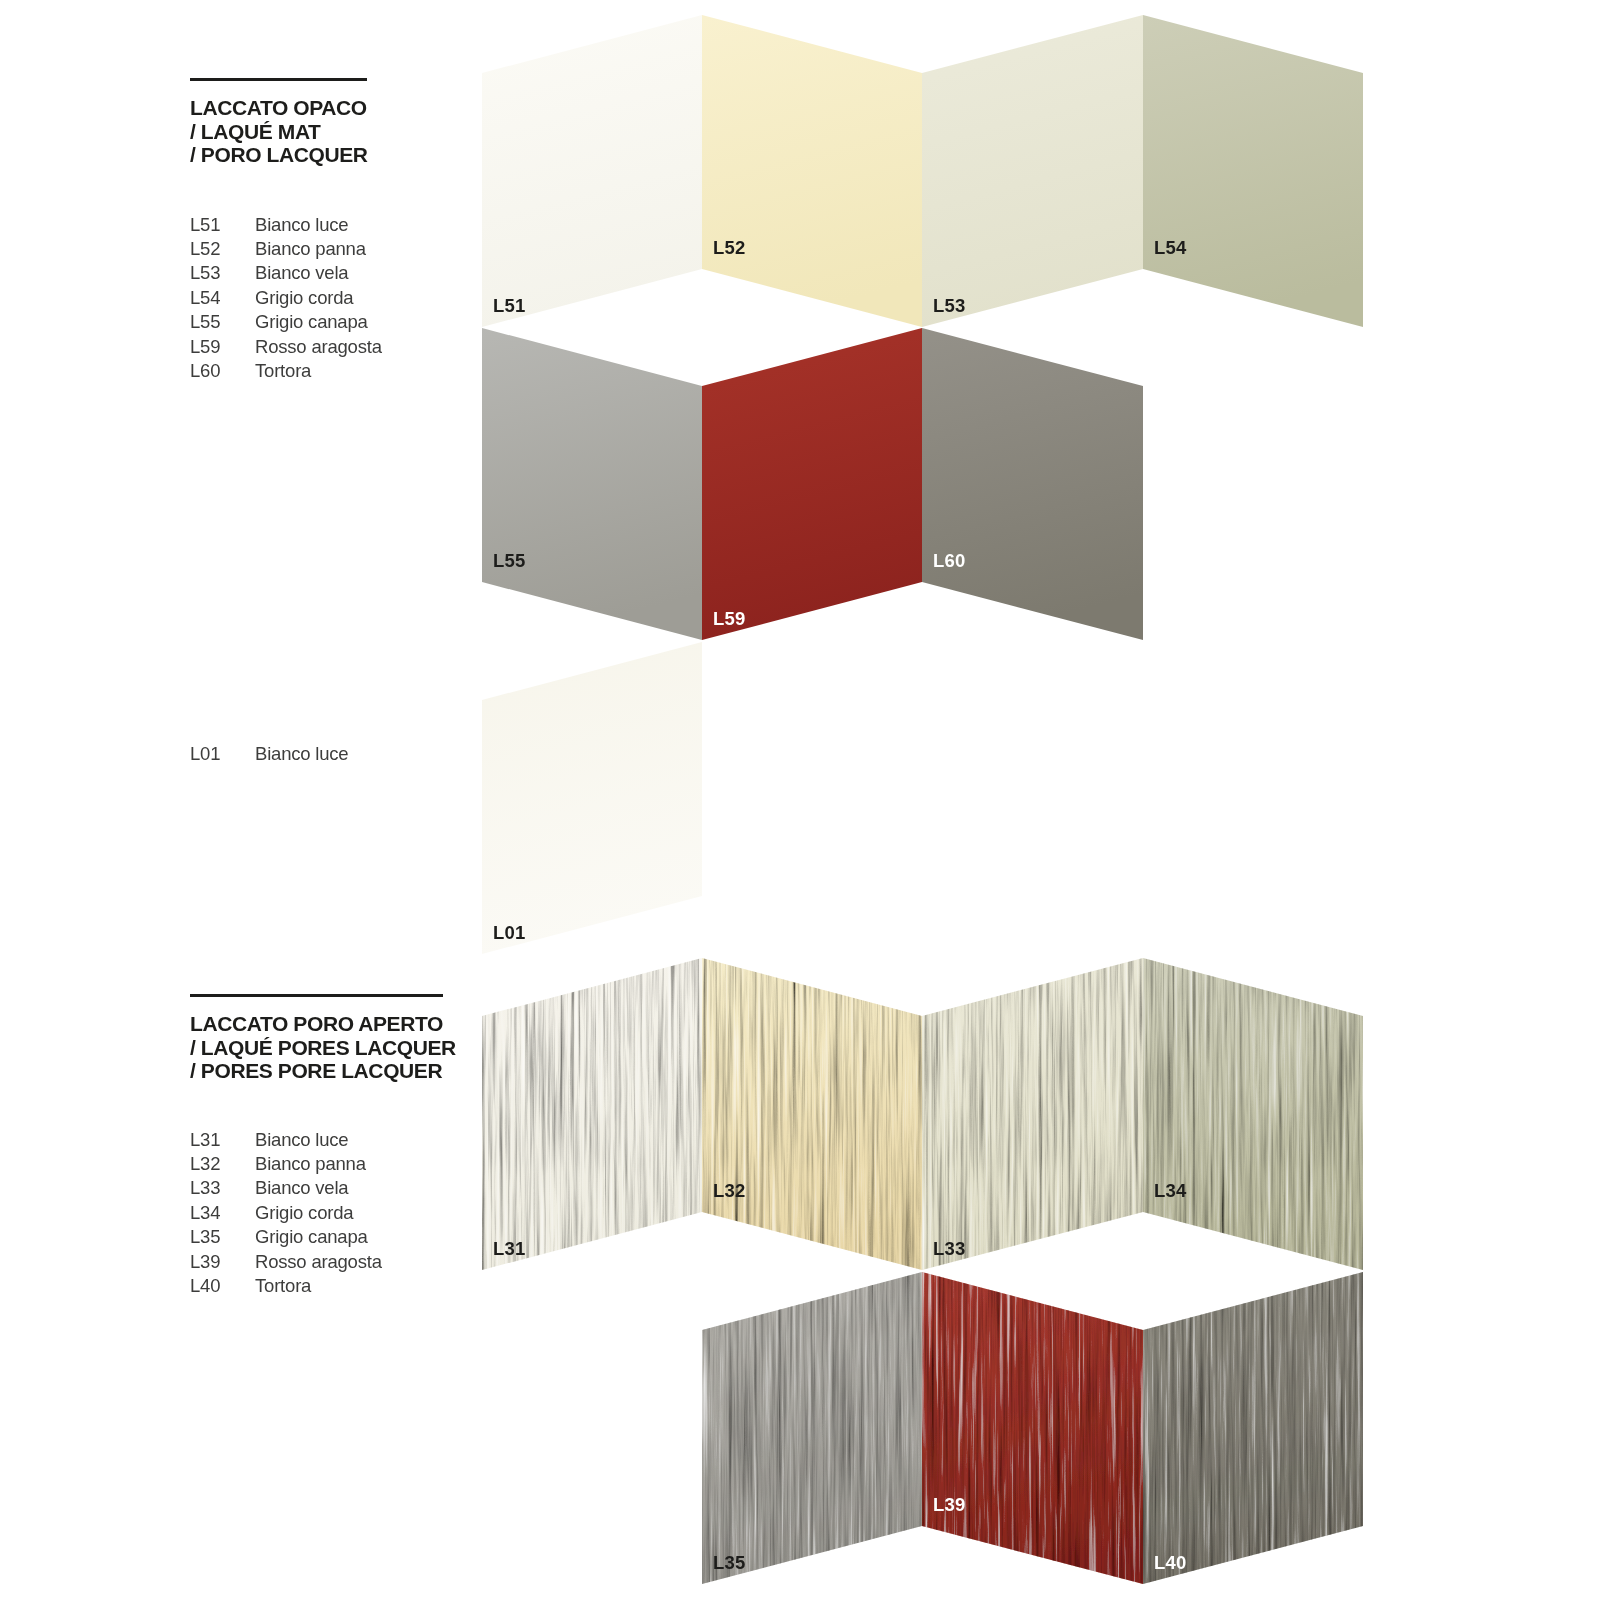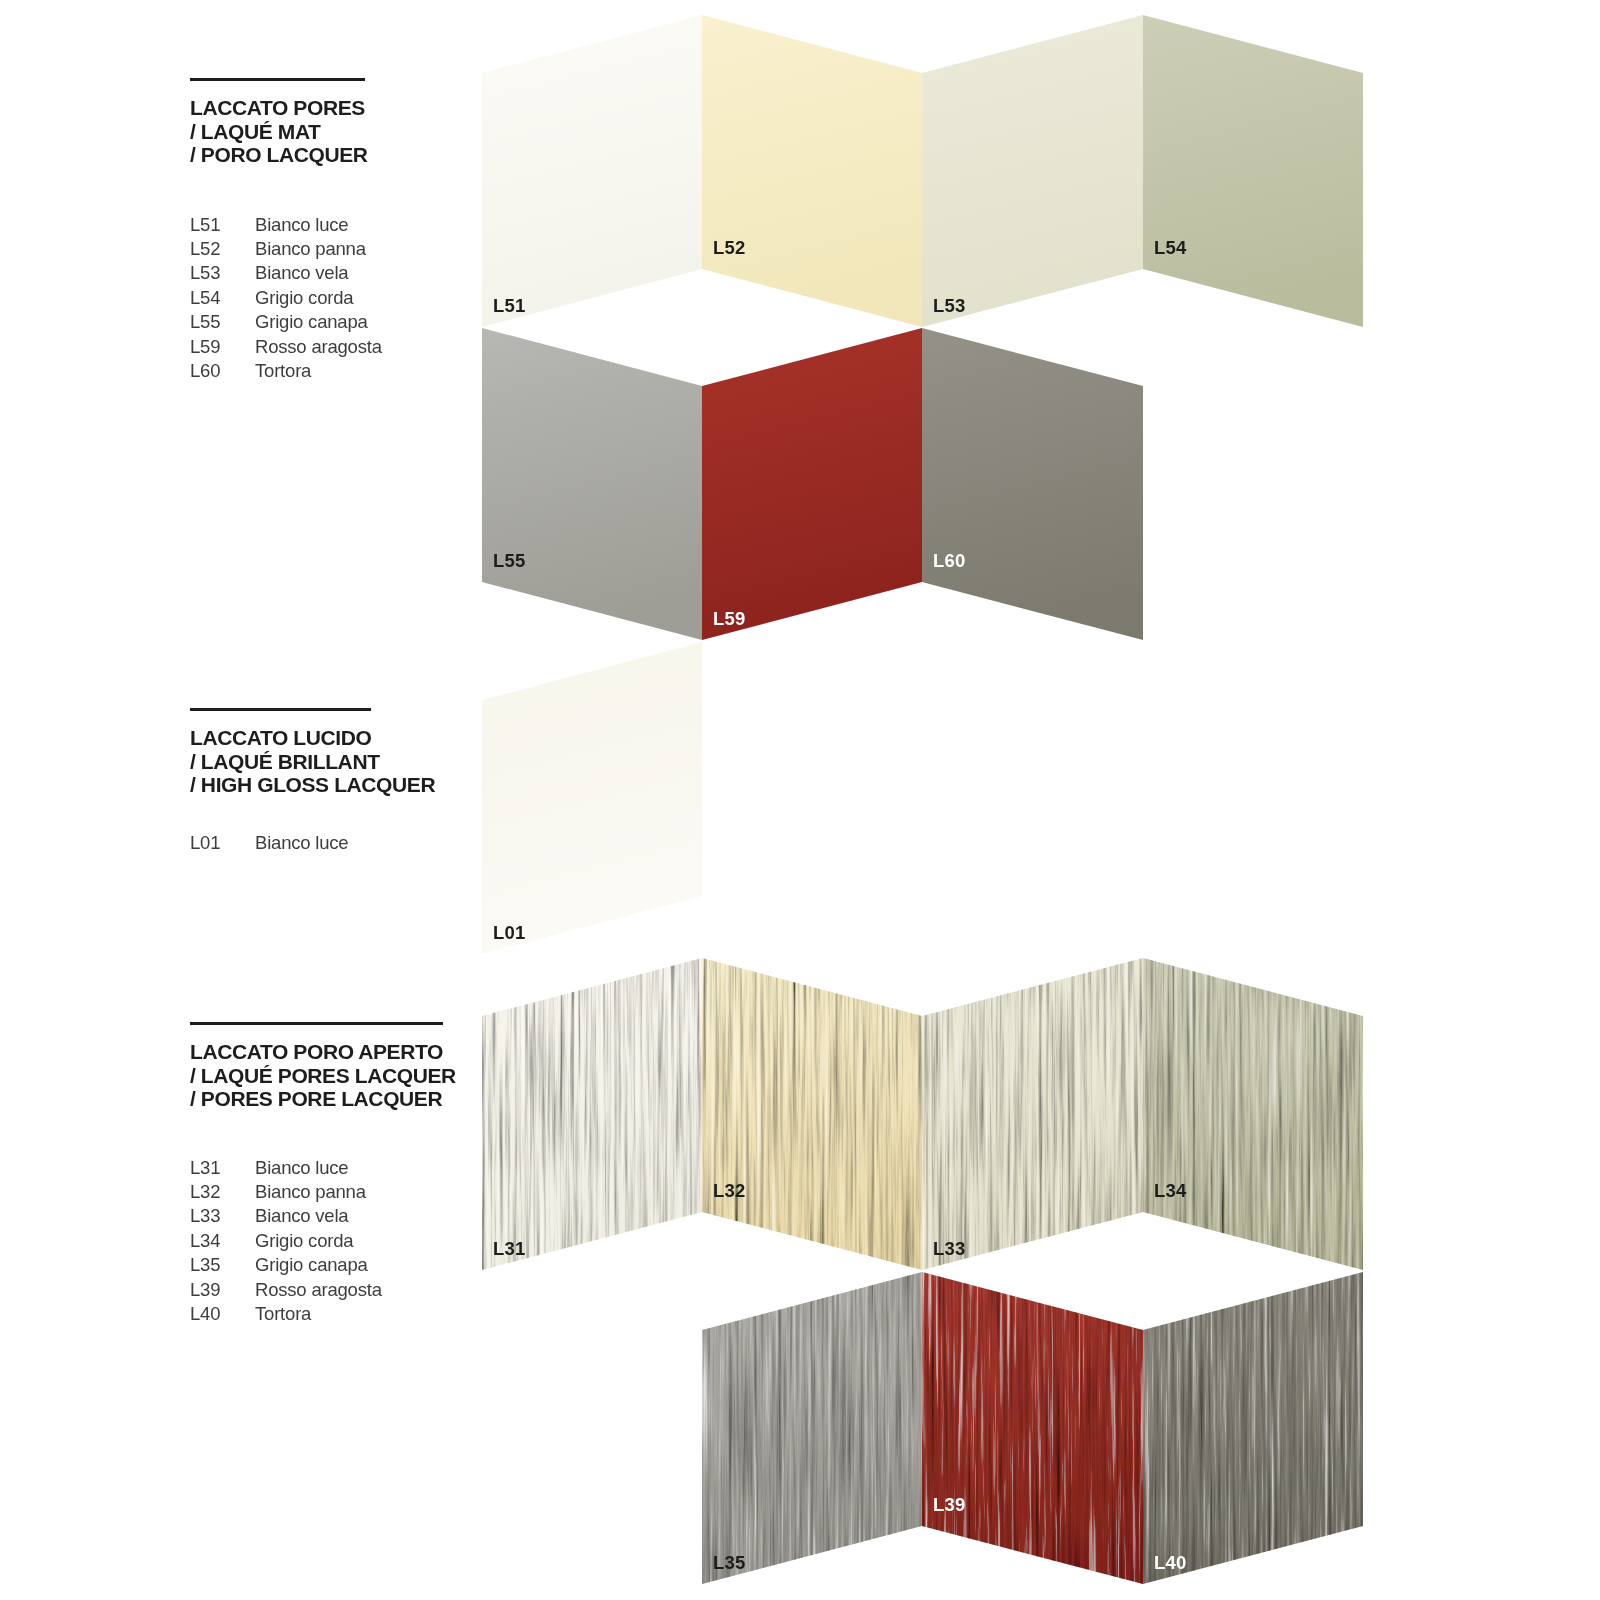--- a/index.html
+++ b/index.html
@@ -2,21 +2,21 @@
 <html><head>
 <meta charset="utf-8">
 <style>
   html,body{margin:0;padding:0;background:#ffffff;}
   .page{position:relative;width:1600px;height:1600px;background:#ffffff;overflow:hidden;
         font-family:"Liberation Sans",sans-serif;}
   #swatch-canvas{position:absolute;left:0;top:0;}
   .text-block{position:absolute;left:190px;width:300px;}
   #sec-0{top:78px;}
   #sec-1{top:708px;}
-  #sec-2{top:1022px;}
+  #sec-2{top:994px;}
   .heading{margin:0;}
   .hl{display:block;font-weight:700;font-size:21px;line-height:23.5px;color:#1d1d1b;
       letter-spacing:-0.4px;white-space:nowrap;}
   .hl.first{display:table;border-top:3px solid #1d1d1b;padding-top:15px;}
   .swatch-list{list-style:none;margin:0;padding:0;}
   #sec-0 .swatch-list{margin-top:46px;}
   #sec-1 .swatch-list{margin-top:34px;}
   #sec-2 .swatch-list{margin-top:45px;}
   .swatch-list li{display:flex;line-height:24.4px;font-size:18.5px;color:#3d3d3c;
                   letter-spacing:-0.2px;white-space:nowrap;}
@@ -133,21 +133,21 @@
         <text x="713" y="1569" class="sw-label" fill="#1d1d1b">L35</text>
         <polygon points="922,1272 1143,1330 1143,1584 922,1526" fill="url(#grad-L39)" filter="url(#pore-grain)"></polygon>
         <text x="933" y="1511" class="sw-label" fill="#ffffff">L39</text>
         <polygon points="1143,1330 1363,1272 1363,1526 1143,1584" fill="url(#grad-L40)" filter="url(#pore-grain)"></polygon>
         <text x="1154" y="1569" class="sw-label" fill="#ffffff">L40</text>
       </g>
   </svg>
 
   <section class="text-block" id="sec-0">
     <h2 class="heading">
-      <span class="hl first">LACCATO PORES</span>
+      <span class="hl first">LACCATO OPACO</span>
       <span class="hl">/ LAQUÉ MAT</span>
       <span class="hl">/ PORO LACQUER</span>
     </h2>
     <ul class="swatch-list" id="list-0">
         <li>
           <span class="code">L51</span>
           <span class="name">Bianco luce</span>
         </li>
         <li>
           <span class="code">L52</span>
@@ -170,25 +170,20 @@
           <span class="name">Rosso aragosta</span>
         </li>
         <li>
           <span class="code">L60</span>
           <span class="name">Tortora</span>
         </li>
       </ul>
   </section>
 
   <section class="text-block" id="sec-1">
-    <h2 class="heading">
-      <span class="hl first">LACCATO LUCIDO</span>
-      <span class="hl">/ LAQUÉ BRILLANT</span>
-      <span class="hl">/ HIGH GLOSS LACQUER</span>
-    </h2>
     <ul class="swatch-list" id="list-1">
         <li>
           <span class="code">L01</span>
           <span class="name">Bianco luce</span>
         </li>
       </ul>
   </section>
 
   <section class="text-block" id="sec-2">
     <h2 class="heading">

